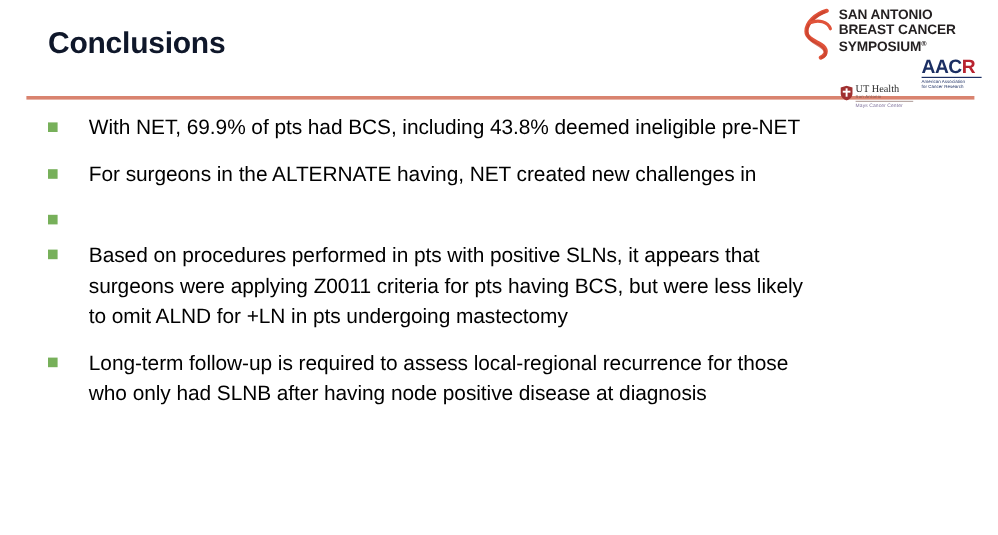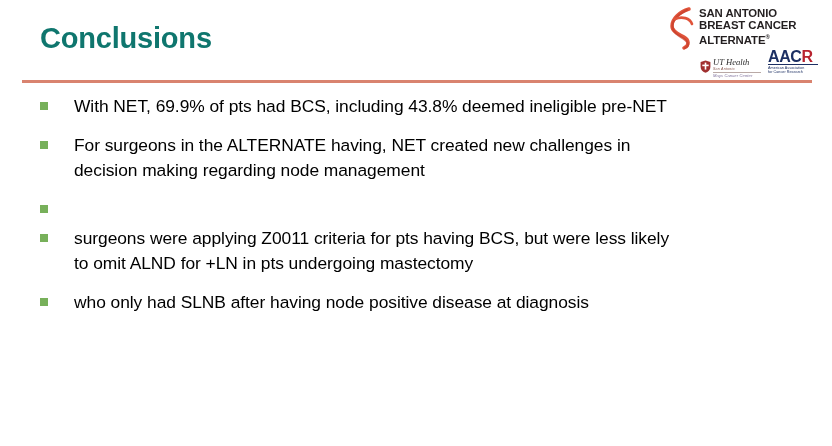--- a/index.html
+++ b/index.html
@@ -28,25 +28,25 @@
     position: absolute;
     top: 0;
     left: 0;
     width: 832px;
     height: 86px;
   }
   .slide-title {
     position: absolute;
     left: 40px;
     top: 23px;
-    font-size: 29px;
+    font-size: 25px;
     font-weight: bold;
     letter-spacing: -0.2px;
     line-height: 1.1;
-    color: #0f766e;
+    color: #0f172a;
     white-space: nowrap;
   }
   .title-rule {
     position: absolute;
     left: 22px;
     top: 80px;
     width: 790px;
     height: 3px;
     background: #d9836f;
   }
@@ -93,24 +93,23 @@
   .sub-logos {
     position: absolute;
     left: 34px;
     top: 46px;
     width: 128px;
     height: 28px;
   }
   .ut-logo {
     position: absolute;
     left: 0px;
-    top: 8px;
+    top: 20px;
     width: 62px;
     height: 24px;
-    font-style: italic;
   }
   .ut-shield {
     position: absolute;
     left: 0;
     top: 1px;
     width: 11px;
     height: 13px;
   }
   .ut-text {
     position: absolute;
@@ -223,21 +222,21 @@
         <div class="sabcs-mark">
           <svg width="32" height="44" viewBox="0 0 32 44" xmlns="http://www.w3.org/2000/svg">
             <path d="M23 3 C13 6, 6 13, 6 20 C6 26, 13 28, 18 31 C23 34, 24 39, 18 42" fill="none" stroke="#e0533a" stroke-width="3.4" stroke-linecap="round"></path>
             <path d="M21 4 C11 9, 5 16, 7 23 C9 30, 18 31, 21 36 C23 39, 22 41, 19 42" fill="none" stroke="#c8402c" stroke-width="2.2" stroke-linecap="round" opacity="0.75"></path>
             <path d="M9 13 C16 10, 24 12, 26 18" fill="none" stroke="#e0533a" stroke-width="2.6" stroke-linecap="round"></path>
           </svg>
         </div>
         <div class="sabcs-wordmark">
           <span class="w-line">SAN ANTONIO</span>
           <span class="w-line">BREAST CANCER</span>
-          <span class="w-line"><span>ALTERNATE</span><span class="tm">®</span></span>
+          <span class="w-line"><span>SYMPOSIUM</span><span class="tm">®</span></span>
         </div>
       </div>
 
       <div class="sub-logos">
 
         <div class="ut-logo">
           <div class="ut-shield">
             <svg width="11" height="13" viewBox="0 0 11 13" xmlns="http://www.w3.org/2000/svg">
               <path d="M5.5 0.4 L10.4 2 L10.4 7 C10.4 10, 8 12, 5.5 12.7 C3 12, 0.6 10, 0.6 7 L0.6 2 Z" fill="#a03030"></path>
               <rect x="4.7" y="2.6" width="1.6" height="7" fill="#ffffff"></rect>
@@ -269,37 +268,38 @@
       <div class="bullet-marker"></div>
       <div class="bullet-text">
         <span class="line">With NET, 69.9% of pts had BCS, including 43.8% deemed ineligible pre-NET</span>
       </div>
     </div>
 
     <div class="bullet-row">
       <div class="bullet-marker"></div>
       <div class="bullet-text">
         <span class="line">For surgeons in the ALTERNATE having, NET created new challenges in</span>
-        <span class="line">decision making regarding node management</span>
       </div>
     </div>
 
     <div class="bullet-row">
       <div class="bullet-marker"></div>
     </div>
 
     <div class="bullet-row">
       <div class="bullet-marker"></div>
       <div class="bullet-text">
+        <span class="line">Based on procedures performed in pts with positive SLNs, it appears that</span>
         <span class="line">surgeons were applying Z0011 criteria for pts having BCS, but were less likely</span>
         <span class="line">to omit ALND for +LN in pts undergoing mastectomy</span>
       </div>
     </div>
 
     <div class="bullet-row">
       <div class="bullet-marker"></div>
       <div class="bullet-text">
+        <span class="line">Long-term follow-up is required to assess local-regional recurrence for those</span>
         <span class="line">who only had SLNB after having node positive disease at diagnosis</span>
       </div>
     </div>
 
   </div>
 </div>
 
 </body></html>

